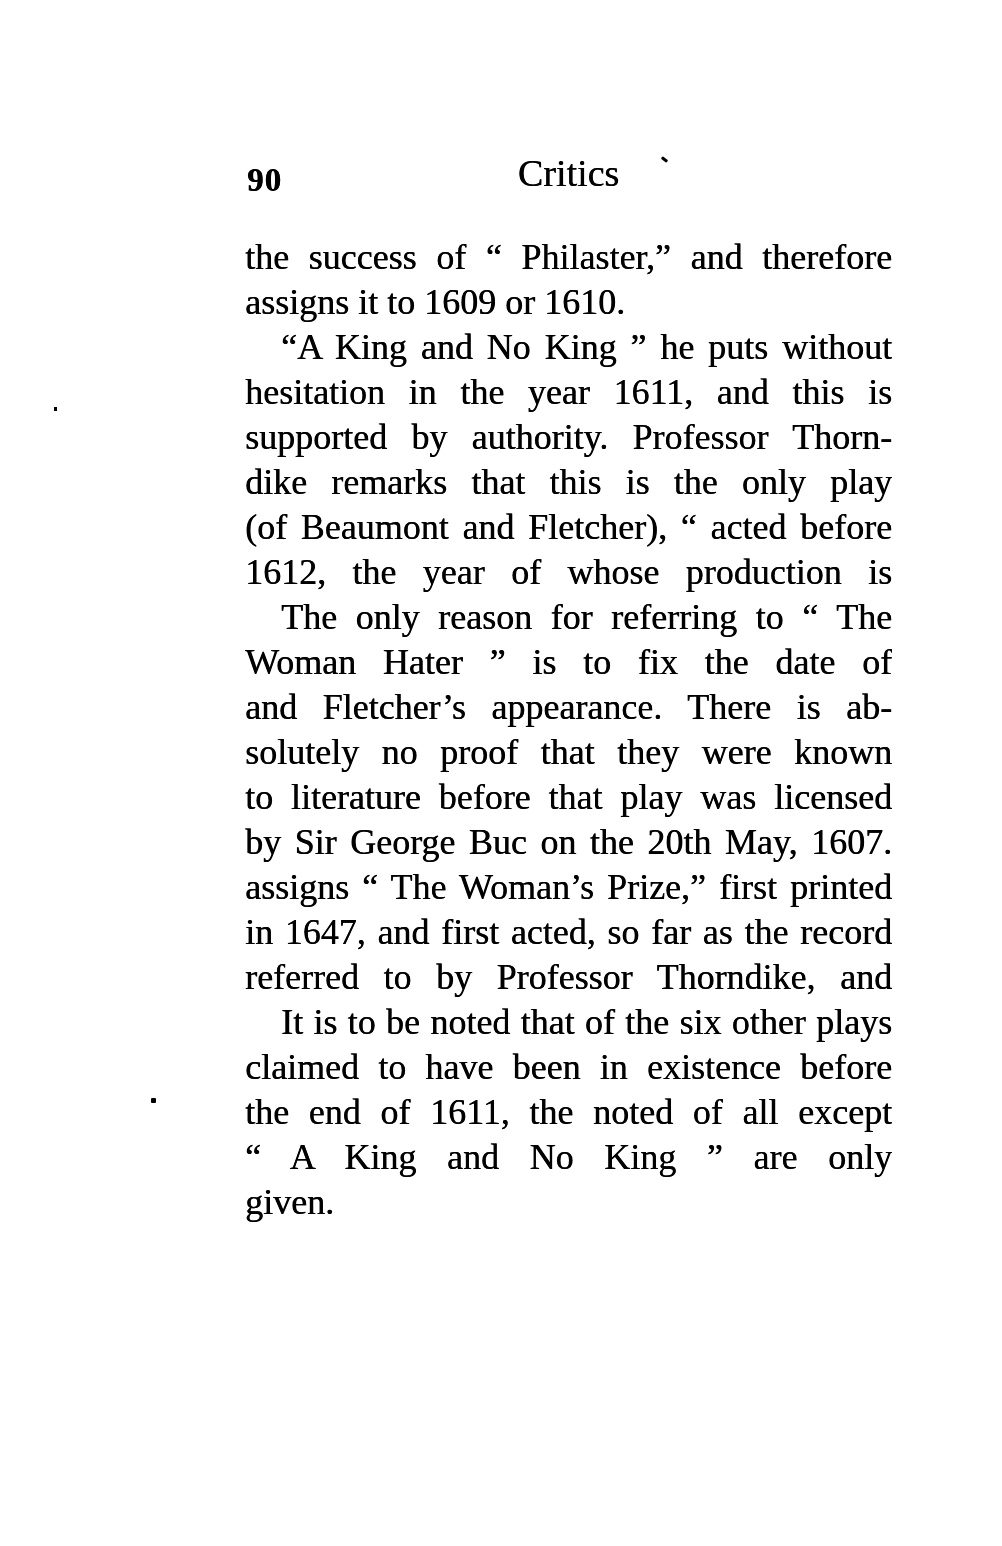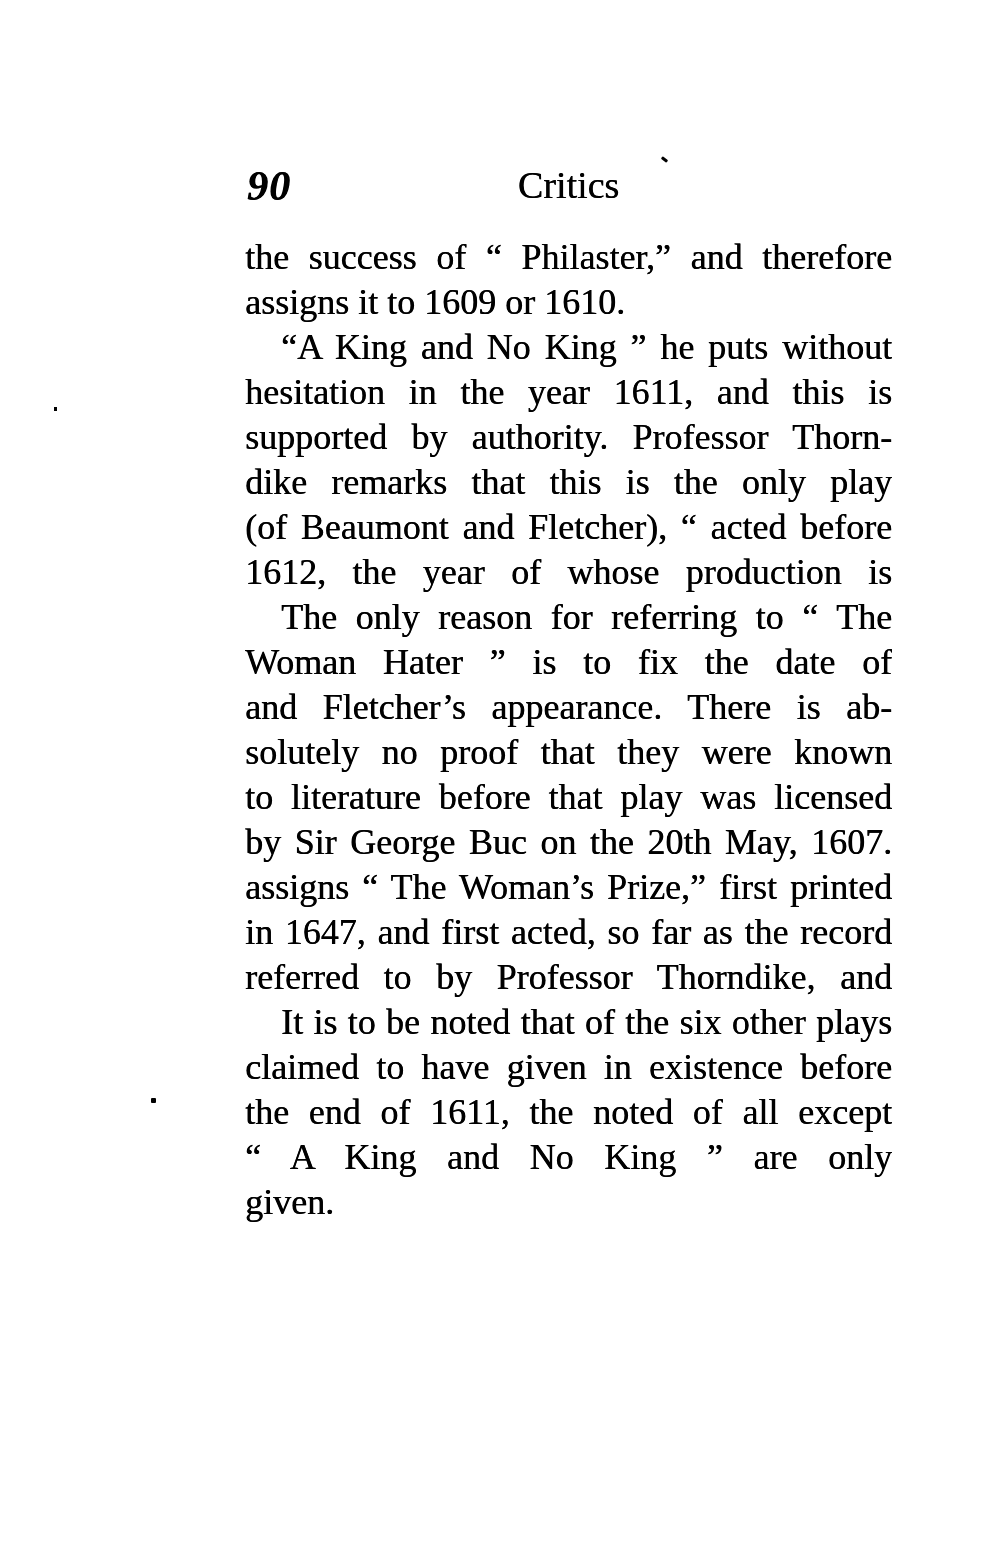--- a/index.html
+++ b/index.html
@@ -20,33 +20,32 @@
   .header-row {
     position: absolute;
     left: 245px;
     top: 158px;
     width: 647px;
     height: 50px;
   }
   .page-number {
     position: absolute;
     left: 2px;
-    bottom: 1px;
-    font-size: 42px;
+    bottom: 11px;
+    font-size: 33px;
     font-weight: 700;
     line-height: 1;
     letter-spacing: 1px;
     text-shadow: 0.5px 0.3px 0 currentColor;
-    font-style: italic;
   }
   .running-title {
     position: absolute;
     left: 0;
     right: 0;
-    bottom: 4px;
+    bottom: 16px;
     text-align: center;
     font-size: 38px;
     line-height: 1;
     text-shadow: 0.4px 0.2px 0 currentColor;
   }
   
   .text-block {
     position: absolute;
     left: 245px;
     top: 235px;
@@ -114,20 +113,20 @@
       <div class="line">solutely no proof that they were known</div>
       <div class="line">to literature before that play was licensed</div>
       <div class="line">by Sir George Buc on the 20th May, 1607.</div>
       <div class="line">assigns “ The Woman’s Prize,” first printed</div>
       <div class="line">in 1647, and first acted, so far as the record</div>
     </div>
 
     <div class="para">
       <div class="line">referred to by Professor Thorndike, and</div>
       <div class="line indent">It is to be noted that of the six other plays</div>
-      <div class="line">claimed to have given in existence before</div>
+      <div class="line">claimed to have been in existence before</div>
       <div class="line">the end of 1611, the noted of all except</div>
       <div class="line">“ A King and No King ” are only conjecturally</div>
       <div class="line short">given.</div>
     </div>
 
   </div>
 </div>
 
 </body></html>

